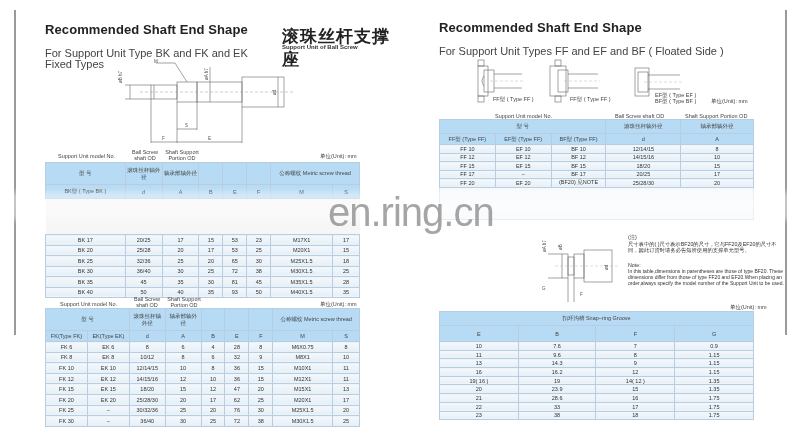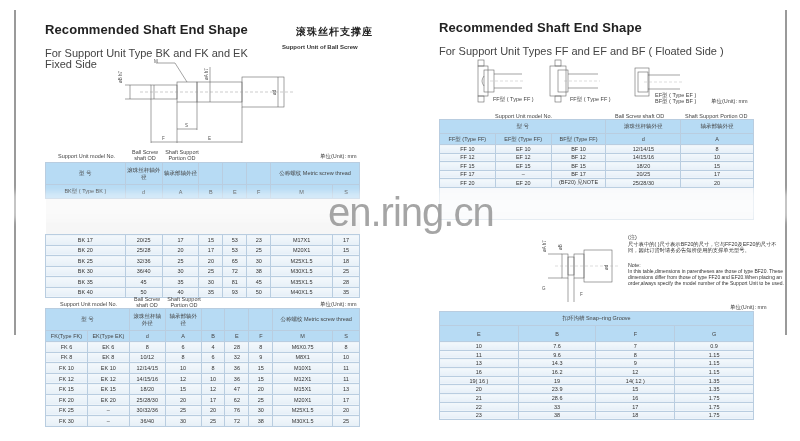--- a/index.html
+++ b/index.html
@@ -5,41 +5,41 @@
   * { box-sizing: border-box; margin: 0; padding: 0; }
   html, body { width: 800px; height: 441px; background: #fff; overflow: hidden; }
   body { font-family: "Liberation Sans", sans-serif; color: #333; position: relative; }
   .page { position: absolute; top: 0; height: 335px; background: #fff; }
   .page.left { left: 0; width: 400px; }
   .page.right { left: 400px; width: 400px; }
   .vline { position: absolute; top: 10px; bottom: 0; width: 2px; background: #9a9a9a; }
   .title-en { font-weight: bold; font-size: 13px; color: #222; letter-spacing: 0.1px; }
   .title-cn { font-weight: bold; font-size: 12px; color: #222; }
   .subtitle { font-size: 11px; color: #444; line-height: 12px; }
-  .brand-cn { font-weight: bold; font-size: 10px; color: #222; letter-spacing: 1px; margin-left: 14px; }
+  .brand-cn { font-weight: bold; font-size: 17px; color: #222; letter-spacing: 1px; }
   .brand-en { font-weight: bold; font-size: 6px; color: #333; }
   .small { font-size: 5.5px; color: #444; line-height: 6px; }
   table { border-collapse: collapse; position: absolute; font-size: 5.5px; color: #333; }
   td, th { border: 1px solid #b9cde0; text-align: center; font-weight: normal; padding: 0 1px; }
   .hdr td { background: #b7dbf4; color: #444; }
   .row td { background: linear-gradient(#f3f8fc, #e6eff7); }
   .note { position: absolute; font-size: 5.3px; color: #333; line-height: 6.4px; }
   .watermark { position: absolute; left: 328px; top: 190px; font-size: 40px; color: #888; opacity: 0.75; font-family: "Liberation Sans", sans-serif; letter-spacing: -1px; }
   .blur-band { position: absolute; background: rgba(255,255,255,0.85); filter: blur(3px); }
   svg { position: absolute; }
 </style>
 </head>
 <body>
 
 <div class="page left">
   <div class="vline" style="left:14px;"></div>
 
   <div class="title-en" style="position:absolute;left:45px;top:22px;">Recommended Shaft End Shape</div>
   <div class="subtitle" style="position:absolute;left:45px;top:47px;">For Support Unit Type BK and FK and EK</div>
-  <div class="subtitle" style="position:absolute;left:45px;top:58px;">Fixed Side</div>
+  <div class="subtitle" style="position:absolute;left:45px;top:58px;">Fixed Types</div>
 
   <div class="brand-cn" style="position:absolute;left:282px;top:25px;">滚珠丝杆支撑座</div>
   <div class="brand-en" style="position:absolute;left:282px;top:44px;">Support Unit of Ball Screw</div>
 
   <svg width="200" height="95" viewBox="0 0 200 95" style="left:100px;top:55px;">
     <g stroke="#666" stroke-width="0.6" fill="none">
       <rect x="51" y="30" width="26" height="14"></rect>
       <line x1="54" y1="30" x2="54" y2="44"></line>
       <rect x="77" y="27" width="20" height="20"></rect>
       <rect x="97" y="27" width="45" height="20"></rect>

